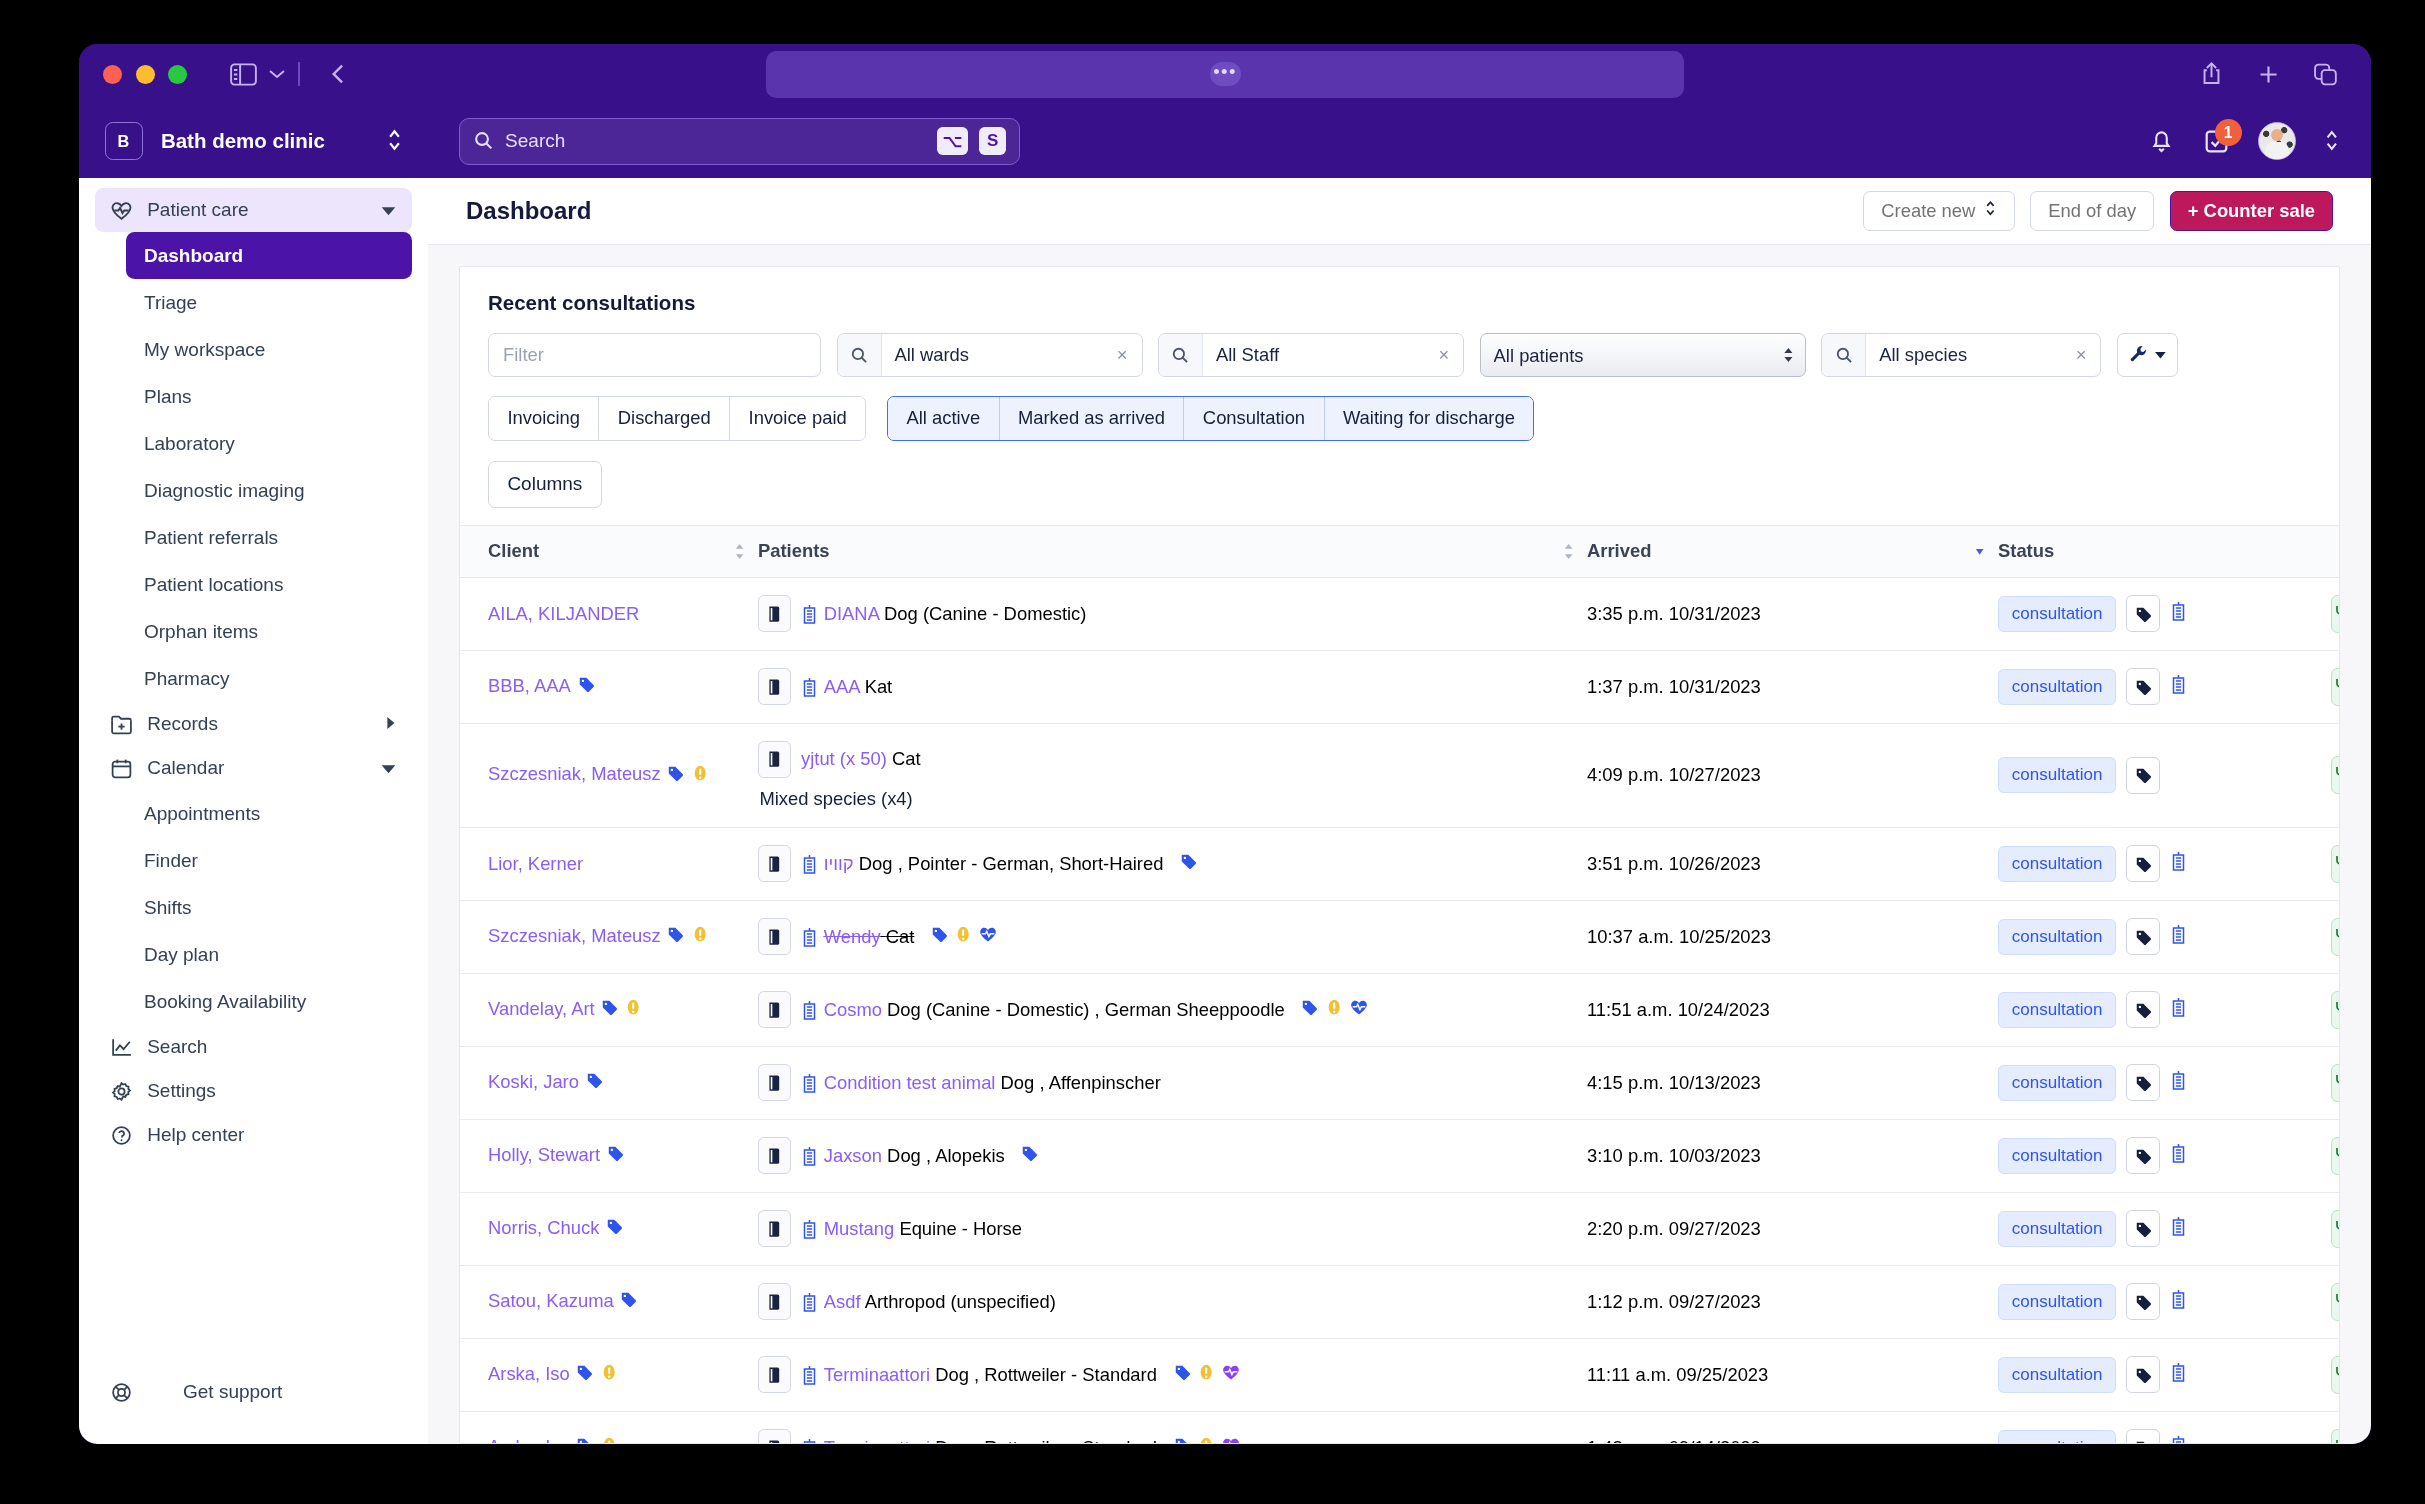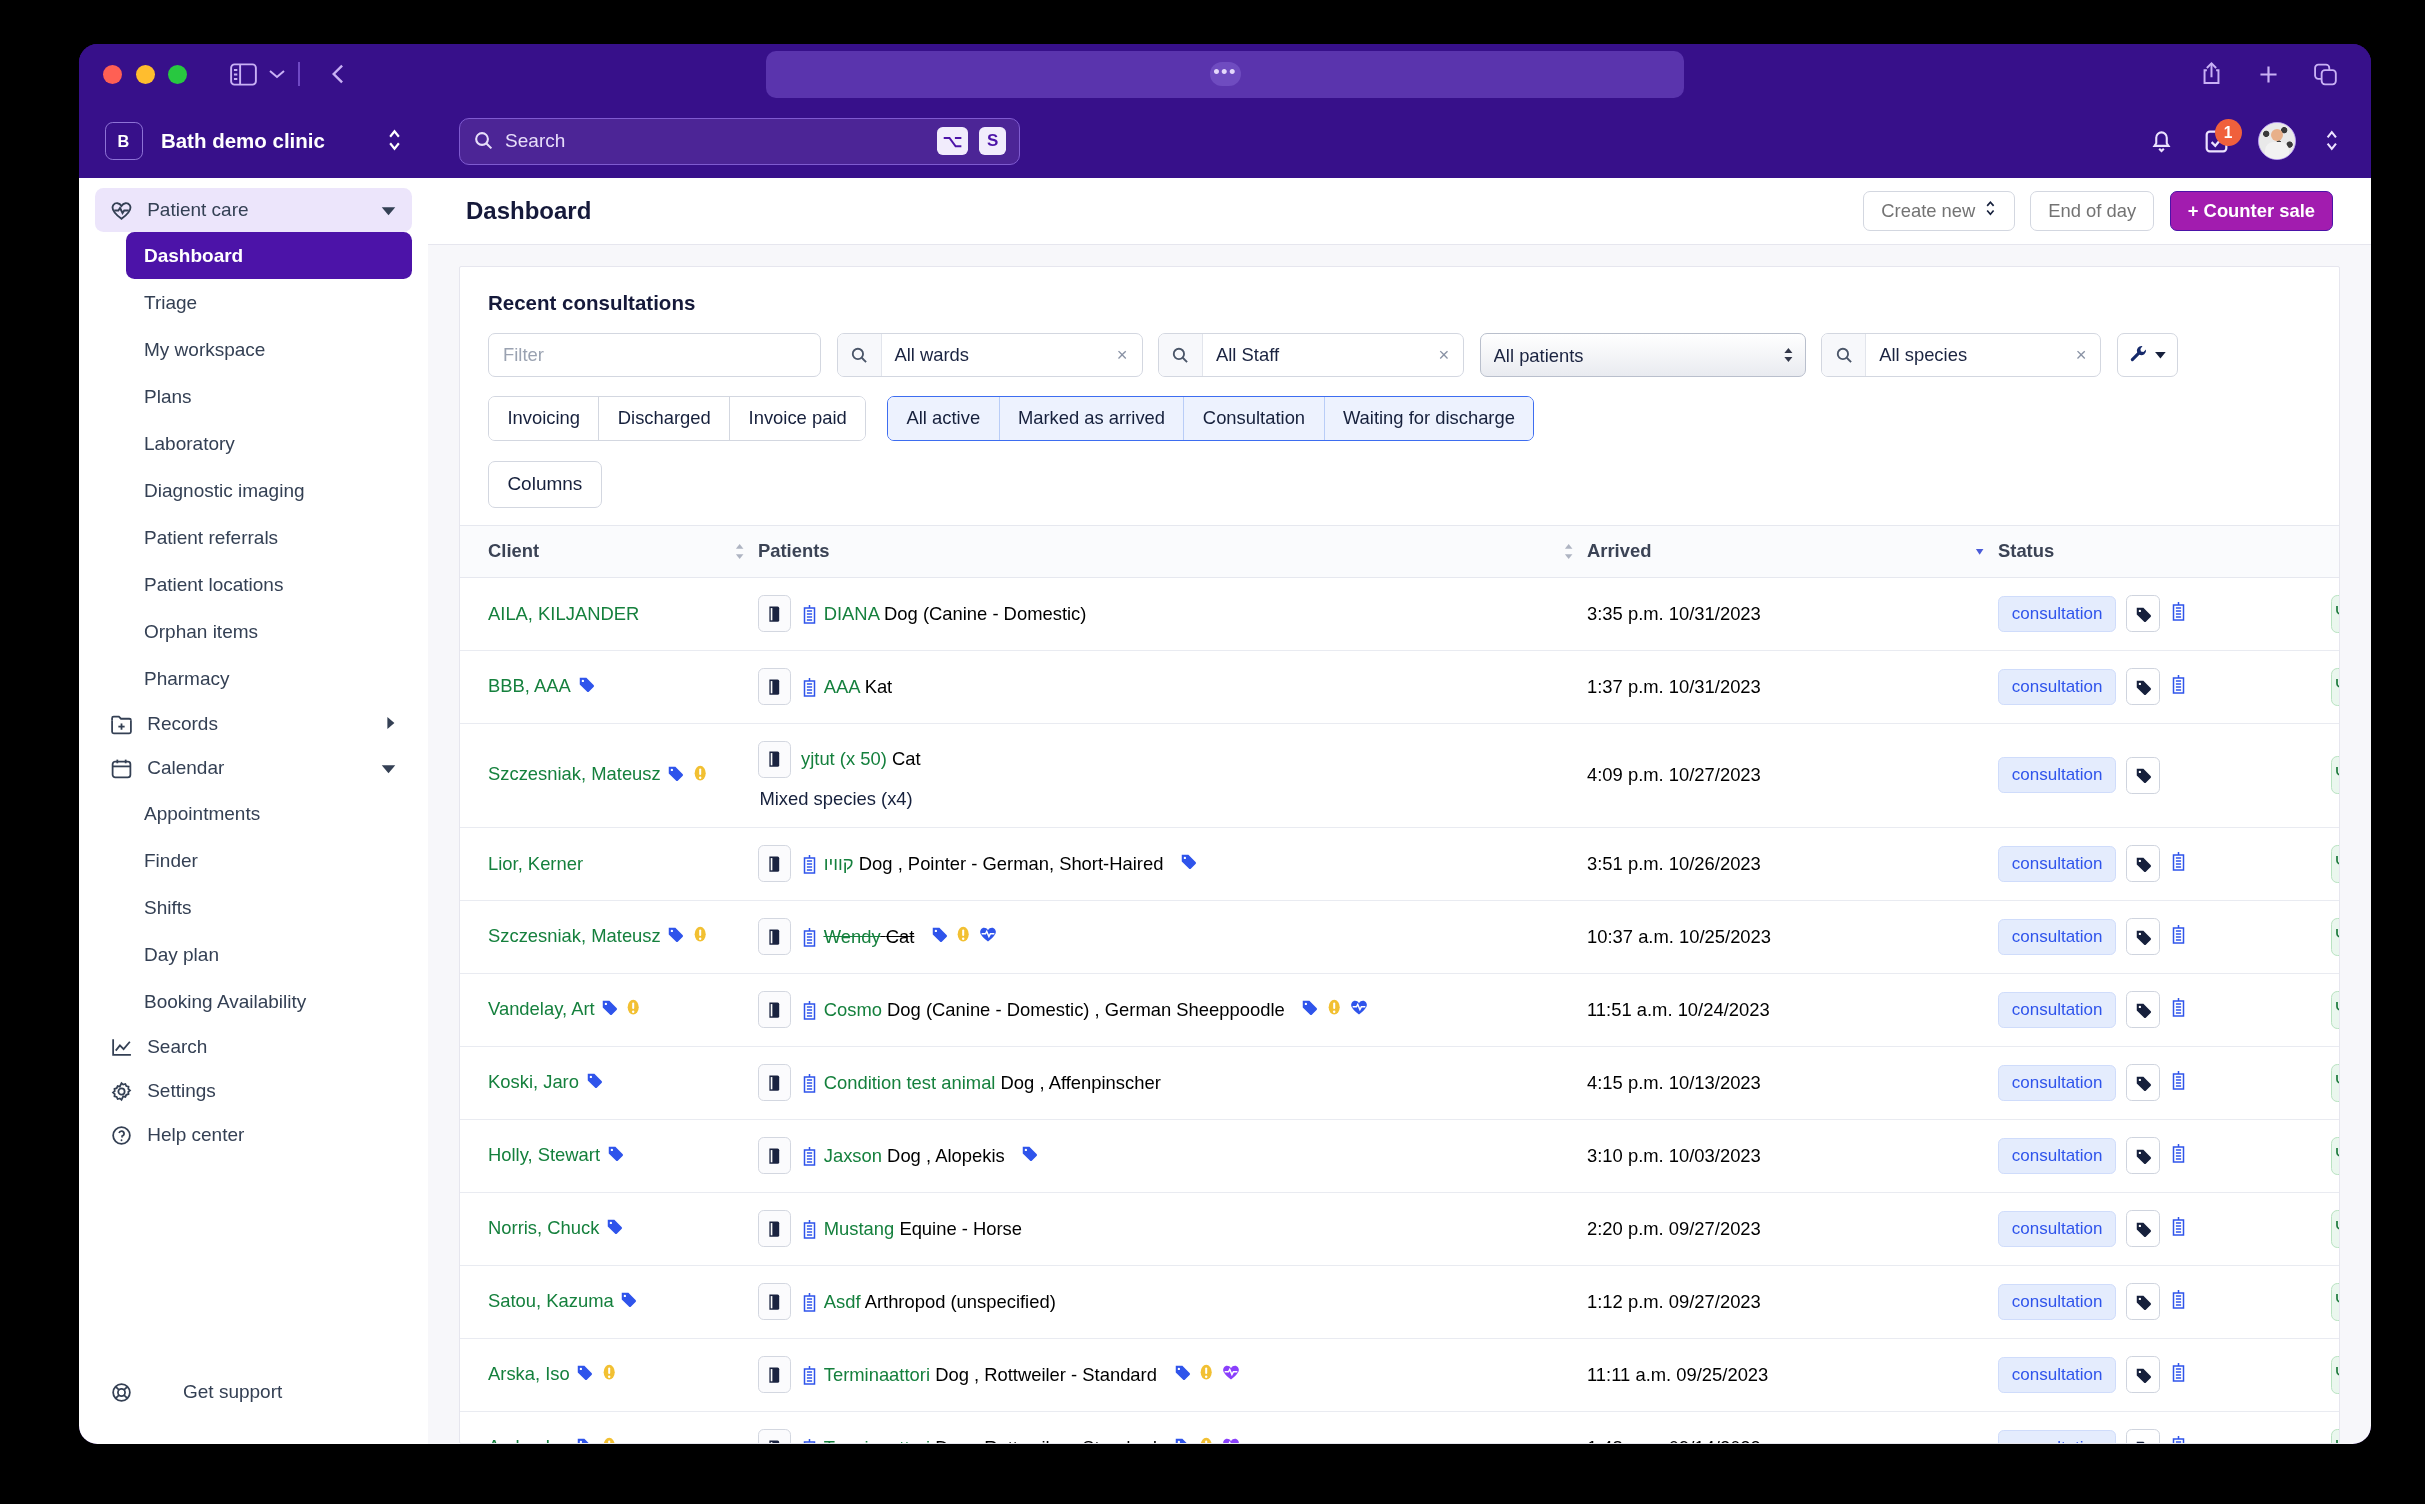--- a/index.html
+++ b/index.html
@@ -118,21 +118,21 @@
     height: 67px; background: #fff; border-bottom: 0.7px solid #e6e6ee;
     display: flex; align-items: center; padding: 0 38px;
   }
   .page-title { font-size: 24px; font-weight: 700; color: #15193a; }
   .head-actions { margin-left: auto; display: flex; align-items: center; gap: 15.6px; }
   .btn {
     height: 40px; border-radius: 7px; border: 1.1px solid #d3d7e0; background: #fff;
     display: flex; align-items: center; gap: 8.5px; padding: 0 17px;
     font-size: 18.4px; color: #737373; cursor: pointer; white-space: nowrap;
   }
-  .btn.primary { background: #a21caf; border-color: #4c13a8; color: #fff; font-weight: 600; }
+  .btn.primary { background: #be185d; border-color: #4c13a8; color: #fff; font-weight: 600; }
 
   .content { flex: 1; padding: 21px 31px 0 31px; overflow: hidden; }
   .card {
     background: #fff; border: 0.7px solid #e6e6ee; border-radius: 2px;
     height: 100%; display: flex; flex-direction: column; overflow: hidden;
   }
   .card-title { font-size: 20.5px; font-weight: 700; color: #15193a; padding: 24px 28px 18.4px 28px; }
 
   .filters { display: flex; align-items: center; gap: 15.6px; padding: 0 28px 0 28px; }
   .input-plain {
@@ -200,21 +200,21 @@
   .col-client { width: 298px; padding-left: 28px !important; }
   .col-patients { width: 829px; }
   .col-arrived { width: 411px; }
   .col-status { width: 333px; }
   .col-actions { width: auto; }
 
   table.grid tbody td {
     border-bottom: 1.1px solid #e9ebf1; padding: 17px 0; vertical-align: middle; font-size: 18.4px;
   }
   .cell-client { padding-left: 28px !important; }
-  .lnk { color: #15803d; text-decoration: none; cursor: pointer; }
+  .lnk { color: #8b5cf6; text-decoration: none; cursor: pointer; }
   .strike { text-decoration: line-through; }
   .inline-icons { display: inline-flex; align-items: center; gap: 5.7px; vertical-align: middle; margin-left: 5.7px; }
 
   .pat-line { display: flex; align-items: center; gap: 10px; }
   .rec-btn {
     width: 33px; height: 37px; border: 1.1px solid #d3d7e0; border-radius: 5.7px; background: #fbfbfd;
     display: inline-flex; align-items: center; justify-content: center; cursor: pointer; flex: 0 0 auto;
   }
   .pat-sub { margin-top: 10px; padding-left: 1.4px; color: #16203c; font-size: 18.4px; }
 

